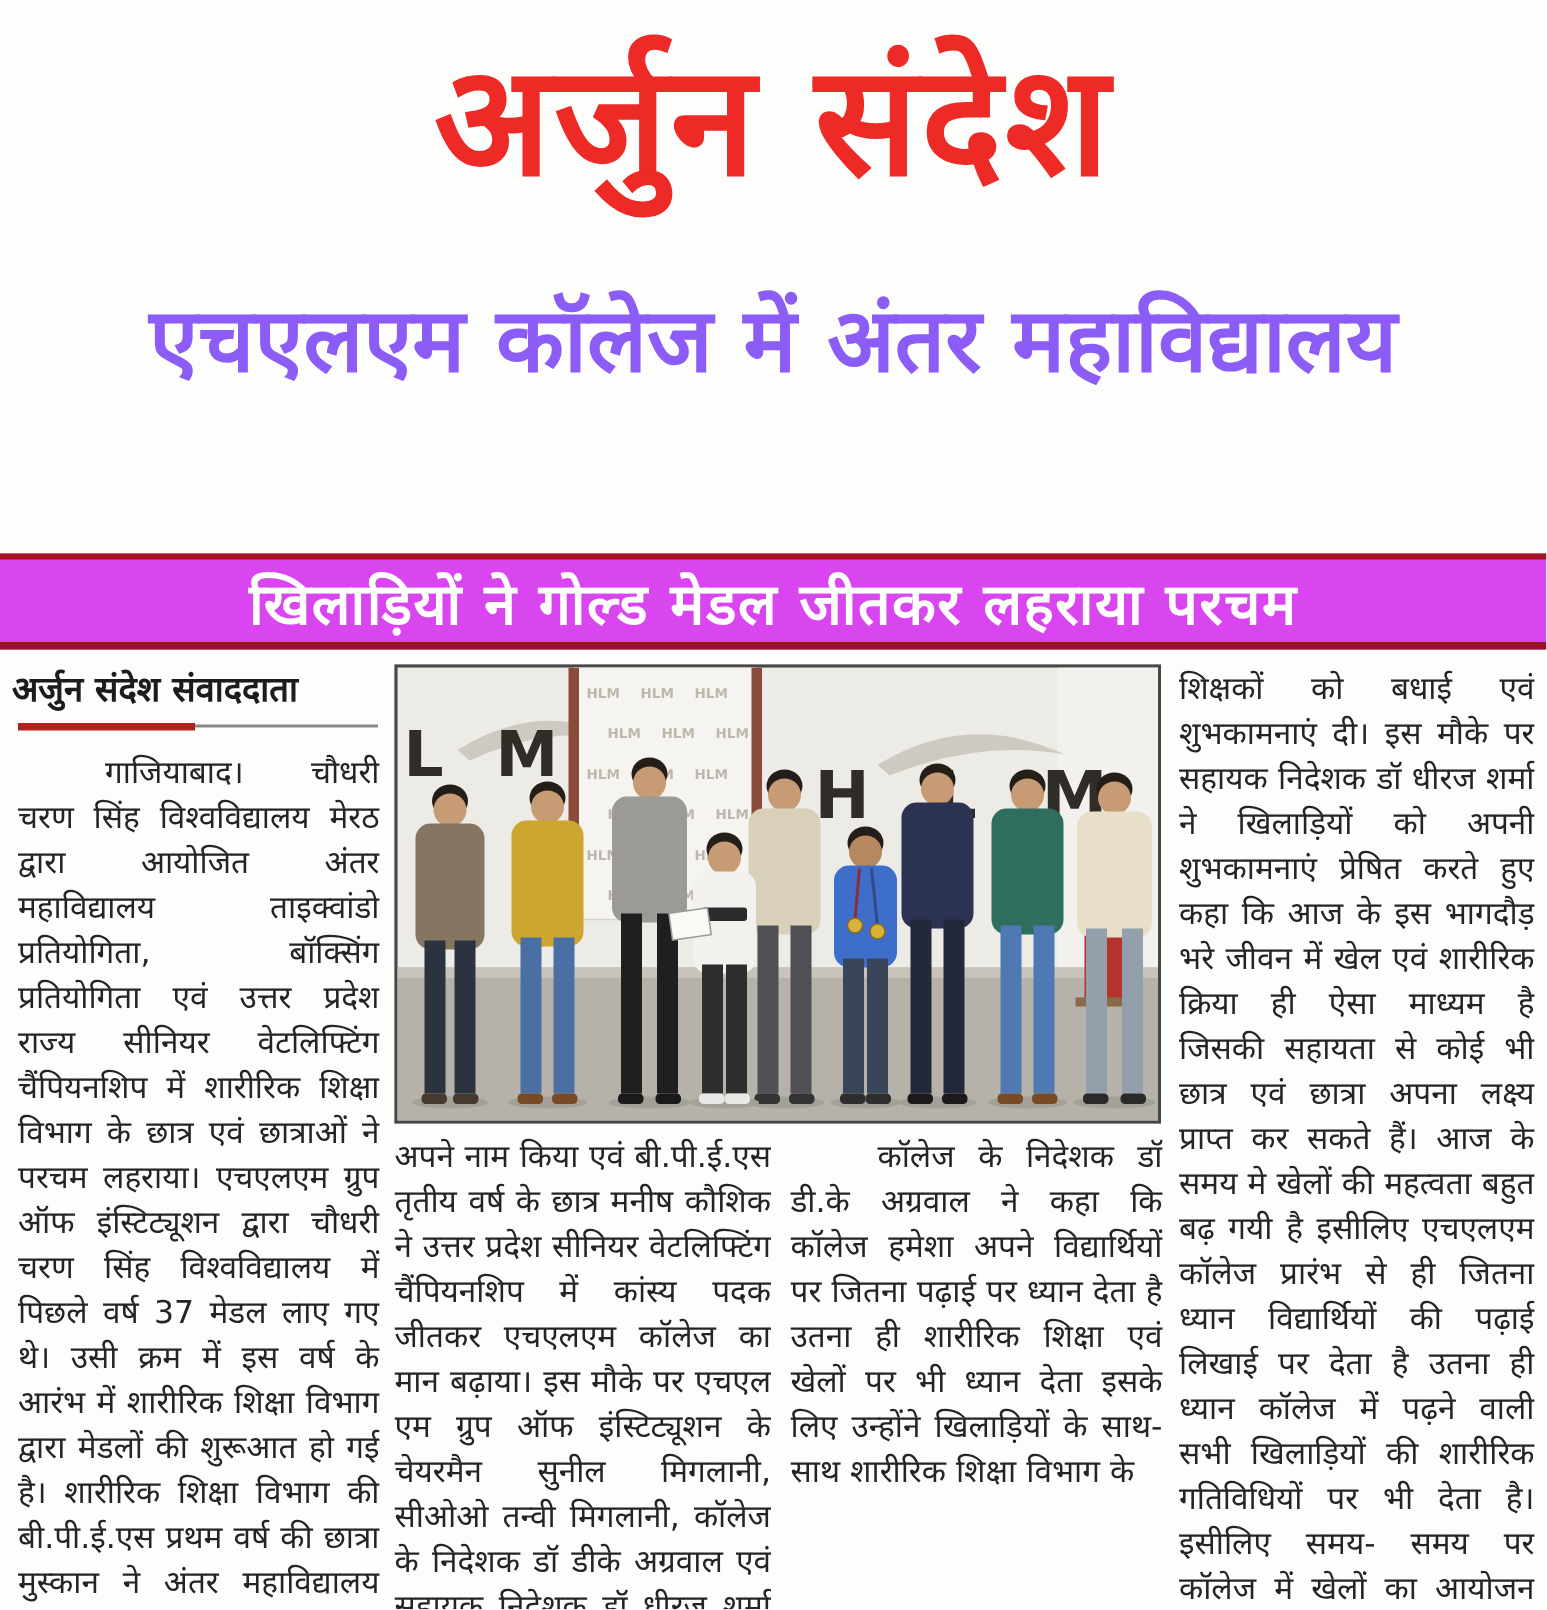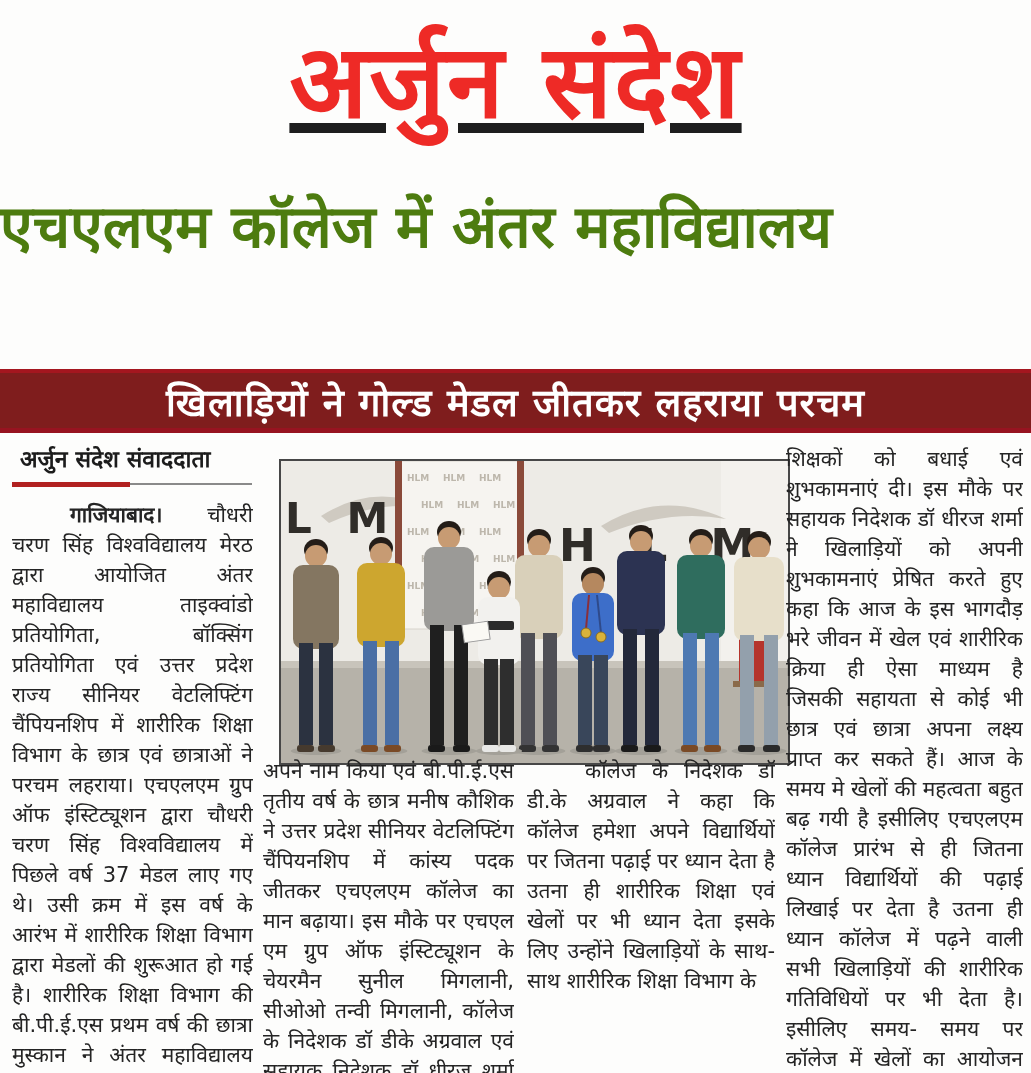--- a/index.html
+++ b/index.html
@@ -3,56 +3,56 @@
 <meta charset="utf-8">
 <style>
   html,body{margin:0;padding:0;background:#ffffff;}
   .page{
     position:relative;width:1031px;height:1073px;margin:0 auto;
     background:#fdfdfc;overflow:hidden;
     font-family:"DejaVu Sans","Liberation Sans",sans-serif;
     color:#1e1e1e;
   }
   
-  .masthead{position:absolute;top:18px;left:0;width:100%;text-align:center;text-decoration:underline;}
+  .masthead{position:absolute;top:18px;left:0;width:100%;text-align:center;}
   .masthead h1{
     margin:0;font-size:102px;line-height:1.25;font-weight:800;
     color:#ee2a26;letter-spacing:2px;
     font-family:"DejaVu Sans",sans-serif;
   }
   
-  .headline{position:absolute;top:186px;left:0;width:100%;color:#4d7c0f;}
+  .headline{position:absolute;top:186px;left:0;width:100%;text-align:center;color:#8b5cf6;}
   .headline .hl-line{font-size:59px;font-weight:800;line-height:1.38;letter-spacing:0px;}
   
   .banner{
     position:absolute;top:369px;left:0;width:1031px;height:64px;
-    background:#7f1d1d;border-top:4px solid #a4161f;border-bottom:5px solid #971320;
+    background:#d946ef;border-top:4px solid #a4161f;border-bottom:5px solid #971320;
     display:flex;align-items:center;justify-content:center;box-sizing:border-box;
   }
   .banner .banner-text{color:#ffffff;font-size:38px;font-weight:800;letter-spacing:1px;}
   
-  .byline{position:absolute;left:20px;top:442px;font-size:23px;font-weight:800;color:#1c1c1c;}
+  .byline{position:absolute;left:8px;top:442px;font-size:23px;font-weight:800;color:#1c1c1c;}
   .byline-rule{position:absolute;left:12px;top:481px;width:240px;height:6px;display:flex;align-items:center;}
   .byline-rule .rule-red{width:118px;height:5px;background:#b12120;}
   .byline-rule .rule-gray{flex:1;height:2px;background:#8a8a8a;}
   
   .body-col{
     position:absolute;font-size:21px;line-height:30px;color:#242424;
     text-align:justify;font-family:"DejaVu Sans","Liberation Serif",sans-serif;
   }
   .body-col p{margin:0;}
   .body-col p.indent{text-indent:58px;}
-  .lead{font-weight:700;}
+  .lead{font-weight:400;}
   .col1{left:12px;top:500px;width:241px;height:573px;overflow:hidden;}
   .col2{left:263px;top:756px;width:251px;height:317px;overflow:hidden;}
   .col3{left:527px;top:756px;width:248px;height:317px;overflow:hidden;}
   .col4{left:786px;top:444px;width:237px;height:629px;overflow:hidden;}
   
   .photo{
-    position:absolute;left:263px;top:443px;width:511px;height:306px;margin:16px;
+    position:absolute;left:263px;top:443px;width:511px;height:306px;margin:0;
     border:2px solid #474747;box-sizing:border-box;background:#a3a3a3;
   }
   .photo svg{display:block;width:100%;height:100%;}
 </style>
 </head>
 <body>
 
 <div class="page">
 
   <header class="masthead">

